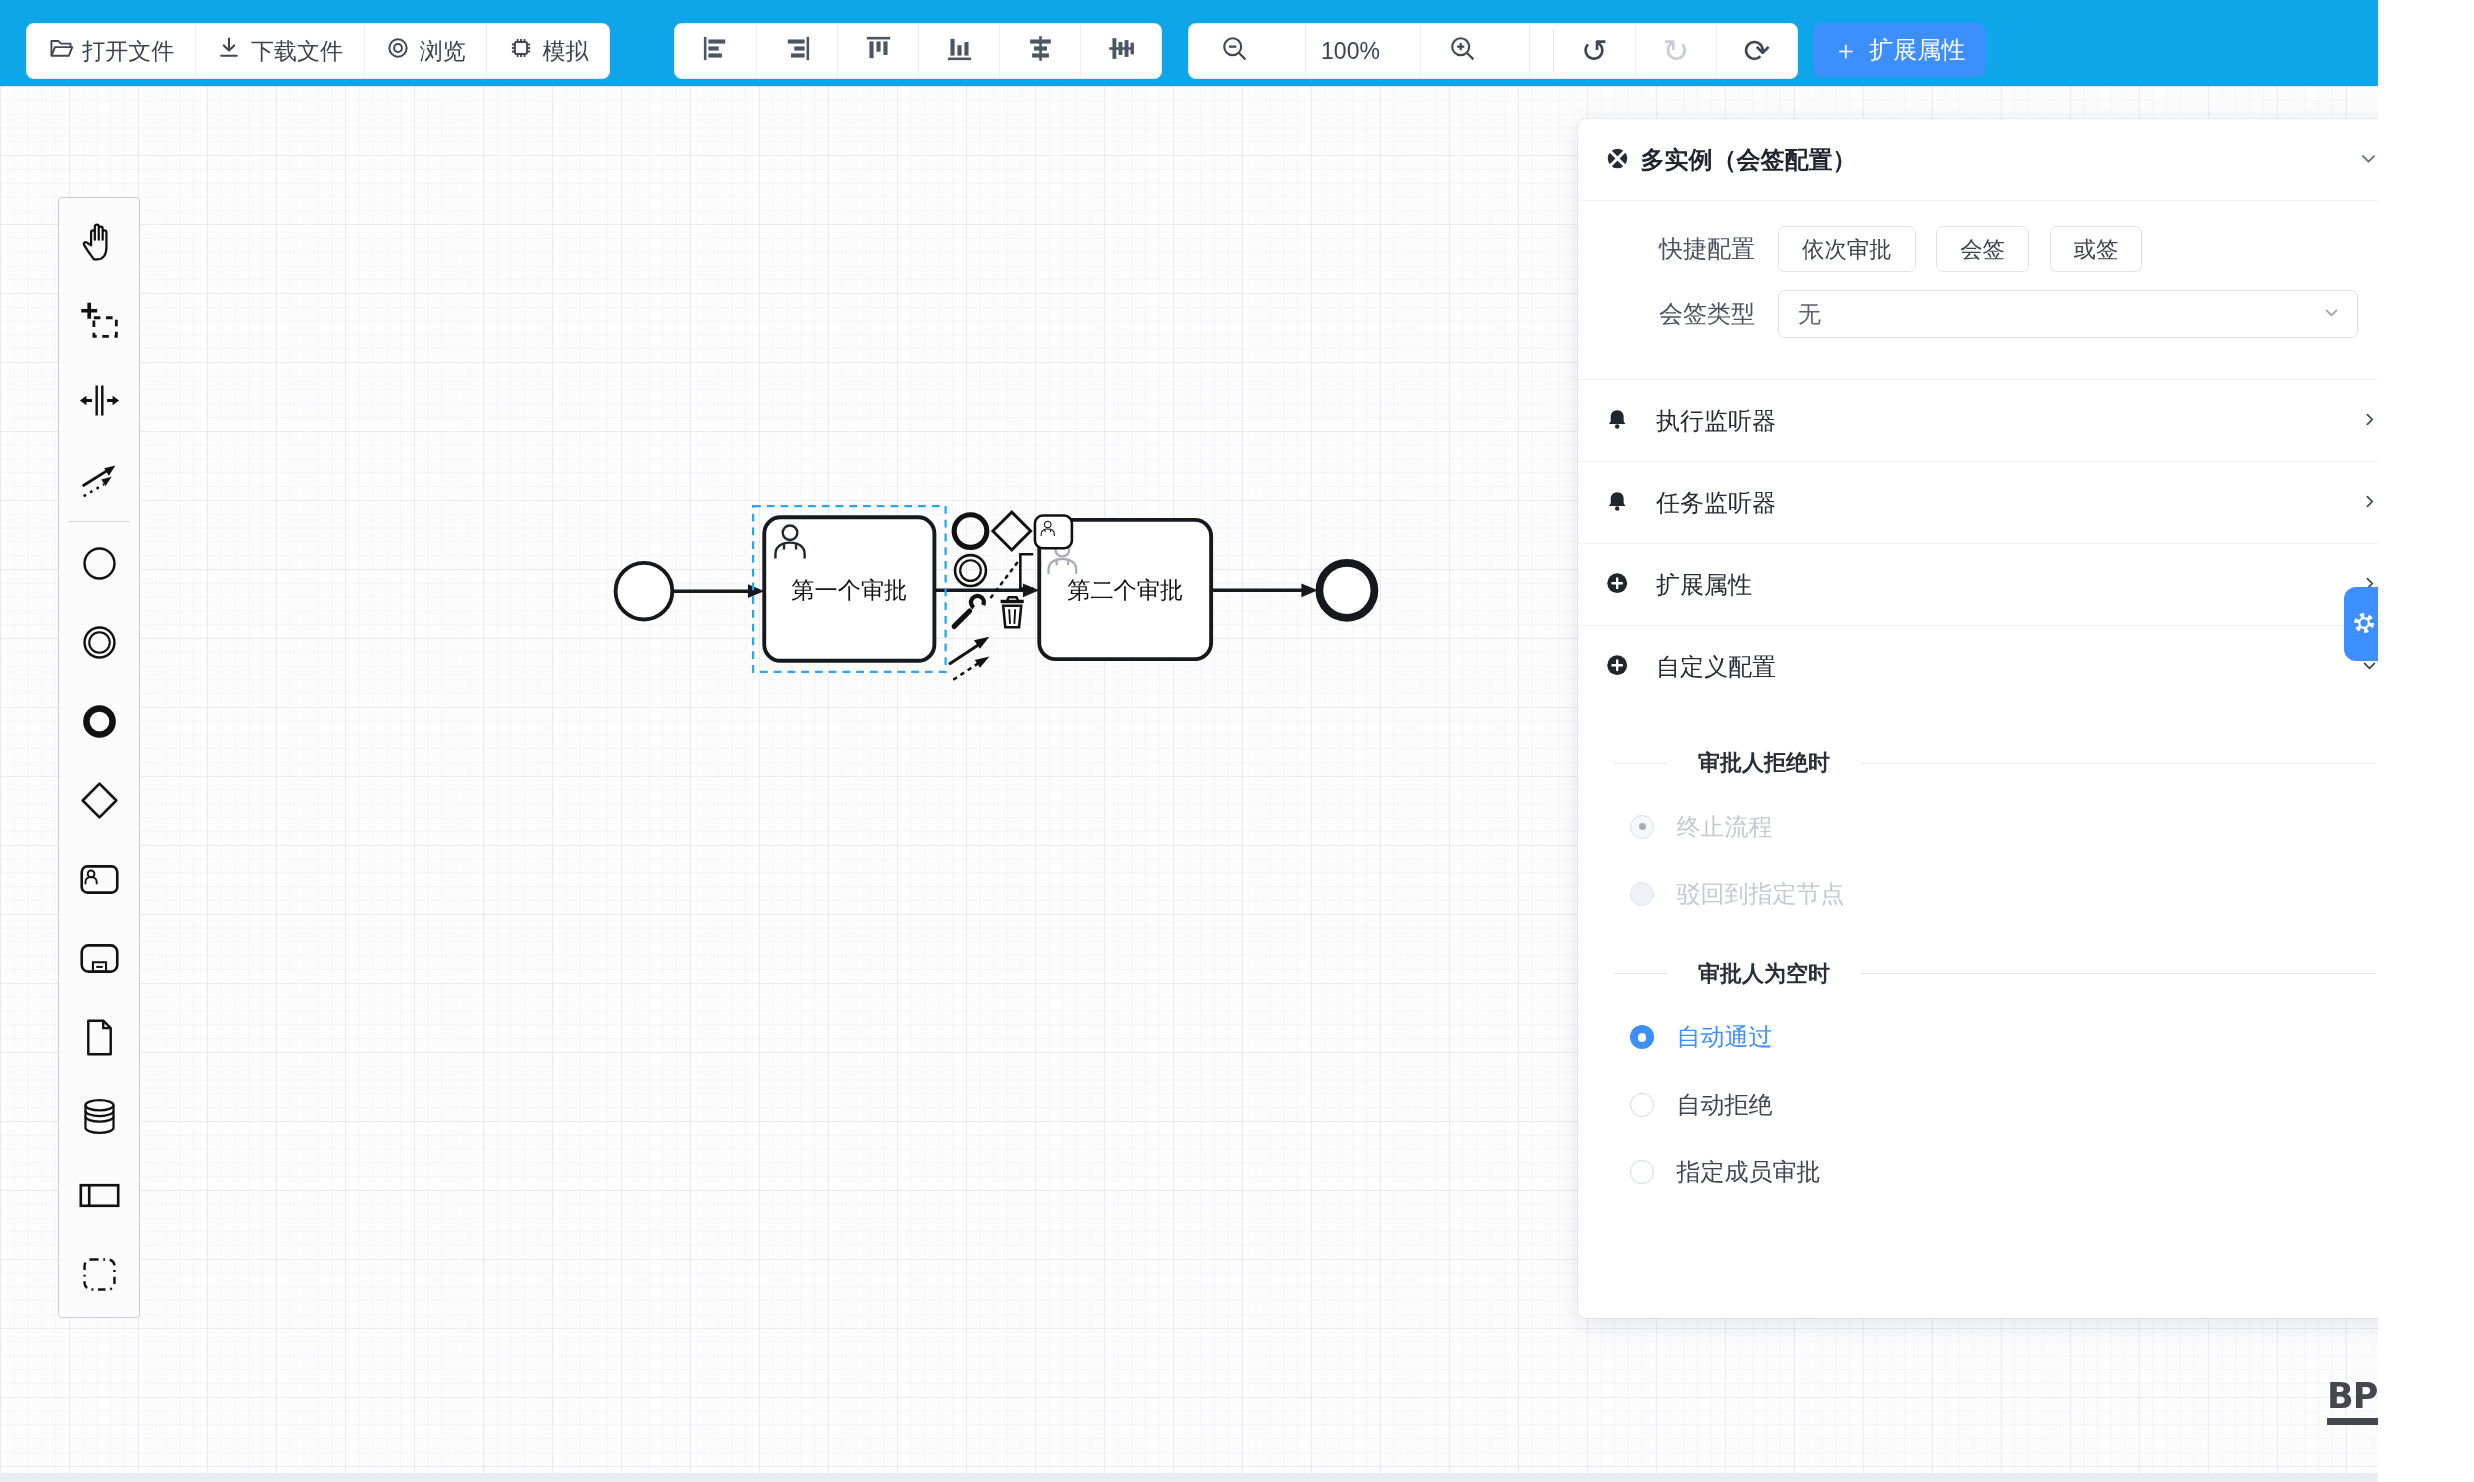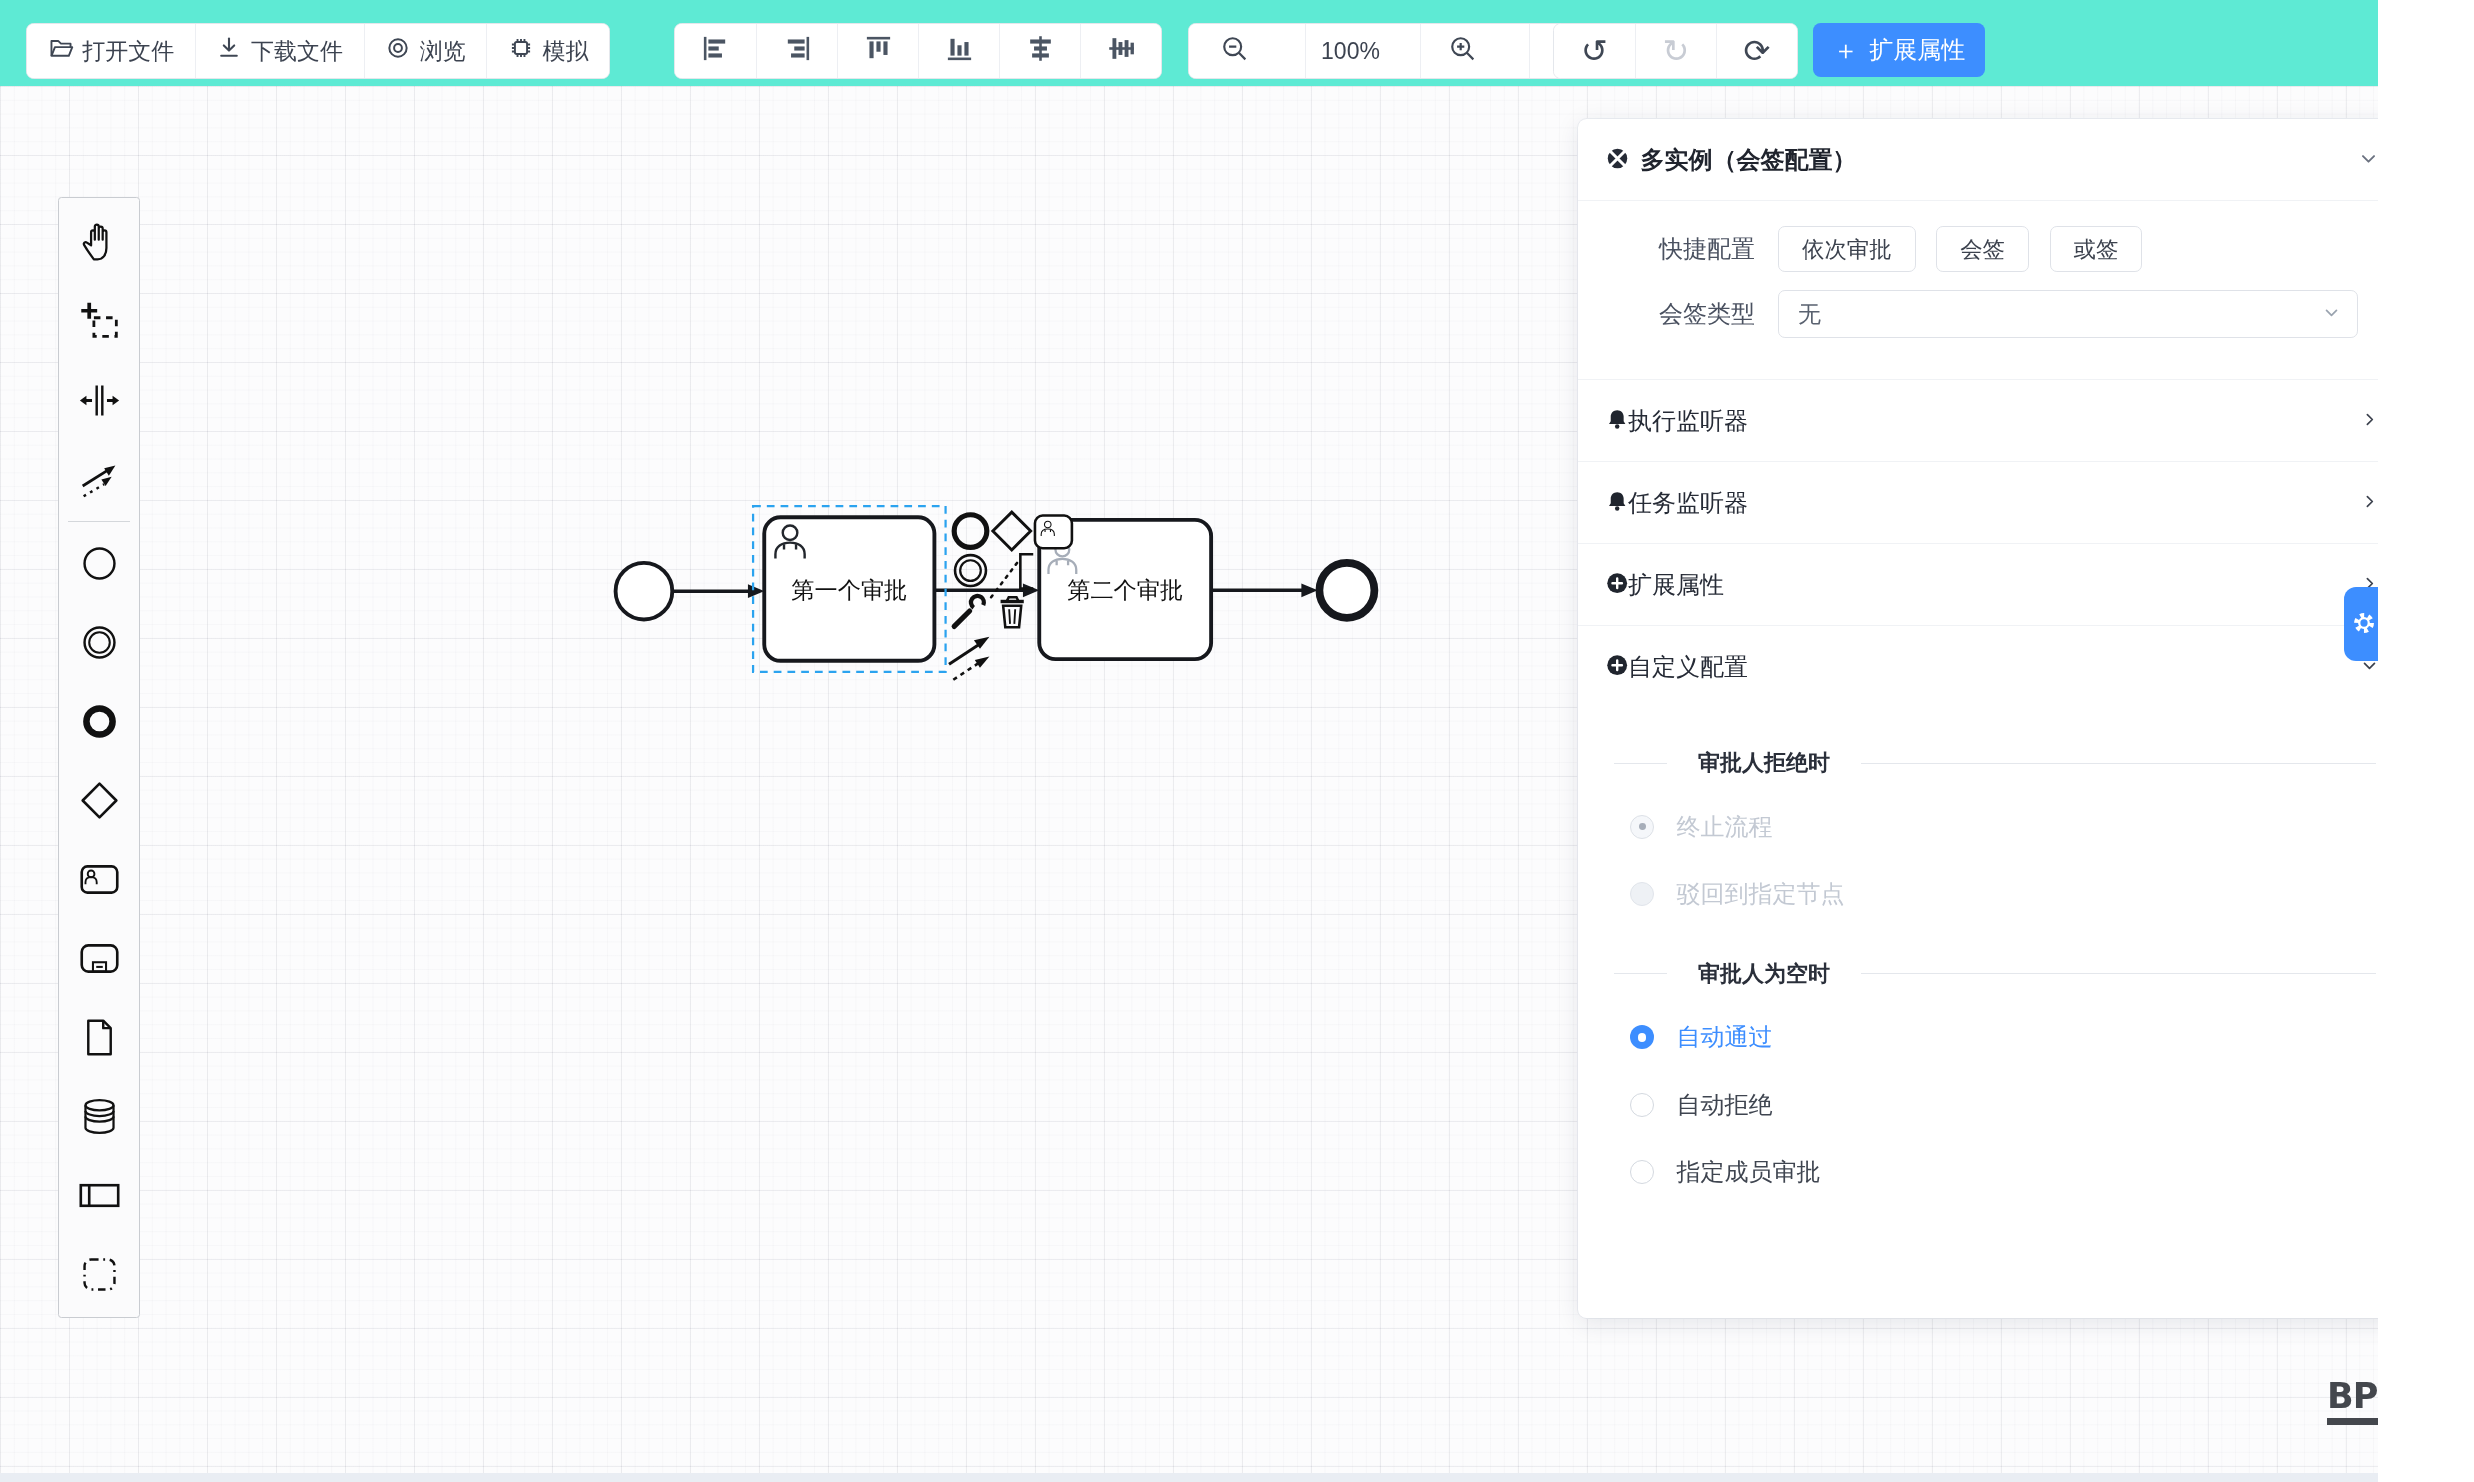--- a/index.html
+++ b/index.html
@@ -1,17 +1,17 @@
 <!DOCTYPE html>
 <html style="font-size:13.8px"><head>
 <meta charset="utf-8">
 <style>
   html,body{margin:0;padding:0;}
   body{font-family:"Liberation Sans","DejaVu Sans",sans-serif;background:#fff;}
-  .stage{position:relative;width:2378px;height:1482px;overflow:hidden;background:#5eead4;}
+  .stage{position:relative;width:2378px;height:1482px;overflow:hidden;background:#0ea5e9;}
 
   
   .canvas-area{position:absolute;left:0;top:86px;width:2475px;height:1387px;background-color:#fcfcfd;
     background-image:
       linear-gradient(rgba(25,35,60,0.055) 0.9px, transparent 0.9px),
       linear-gradient(90deg, rgba(25,35,60,0.055) 0.9px, transparent 0.9px),
       linear-gradient(rgba(25,35,60,0.022) 0.9px, transparent 0.9px),
       linear-gradient(90deg, rgba(25,35,60,0.022) 0.9px, transparent 0.9px);
     background-size:69px 69px,69px 69px,13.8px 13.8px,13.8px 13.8px;}
   .bottom-strip{position:absolute;left:0;bottom:0;width:2475px;height:8.6px;background:#e9edf3;}
@@ -46,21 +46,21 @@
   .form-row{display:flex;align-items:center;padding-left:81px;}
   .form-label{width:119px;font-size:24px;color:#4a5160;flex:0 0 auto;}
   .quick{margin-top:25px;height:46px;}
   .qc-btn{height:46px;padding:0 23px;margin-right:20.6px;background:#fff;border:1.3px solid #dfe2e8;border-radius:6.9px;
     font-size:22.4px;color:#3c424e;display:flex;align-items:center;cursor:pointer;}
   .typerow{margin-top:18px;height:48px;}
   .type-select{width:580px;height:48px;border:1.3px solid #dfe2e8;border-radius:6.9px;display:flex;align-items:center;
     padding:0 17px 0 19px;box-sizing:border-box;cursor:pointer;}
   .type-value{flex:1;font-size:23px;color:#5a6270;}
   .sec-rows{margin-top:41px;}
-  .sec-row{height:82px;display:flex;align-items:center;gap:0;padding:0 26px 0 27.5px;border-top:1.3px solid #f0f2f5;cursor:pointer;box-sizing:border-box;}
+  .sec-row{height:82px;display:flex;align-items:center;gap:28px;padding:0 26px 0 27.5px;border-top:1.3px solid #f0f2f5;cursor:pointer;box-sizing:border-box;}
   .sec-label{flex:1;font-size:24px;font-weight:500;color:#262b36;}
   .group-head{display:flex;align-items:center;height:50px;padding:0 28px 0 36px;}
   .group-head.first{margin-top:31px;}
   .group-head.second{margin-top:26px;}
   .gh-line-s{width:53px;height:0;border-top:1.7px solid #e4e7ec;margin-right:31px;}
   .gh-line-l{flex:1;height:0;border-top:1.7px solid #e4e7ec;margin-left:31px;}
   .gh-title{font-size:22px;font-weight:600;color:#2a2f3a;}
   .radio-row{display:flex;align-items:center;height:57px;margin-top:10.3px;padding-left:52px;cursor:pointer;}
   .radio{width:24px;height:24px;border-radius:50%;box-sizing:border-box;margin-right:22.4px;position:relative;flex:0 0 auto;}
   .radio.off{border:1.3px solid #d4d9e0;background:#fff;}

